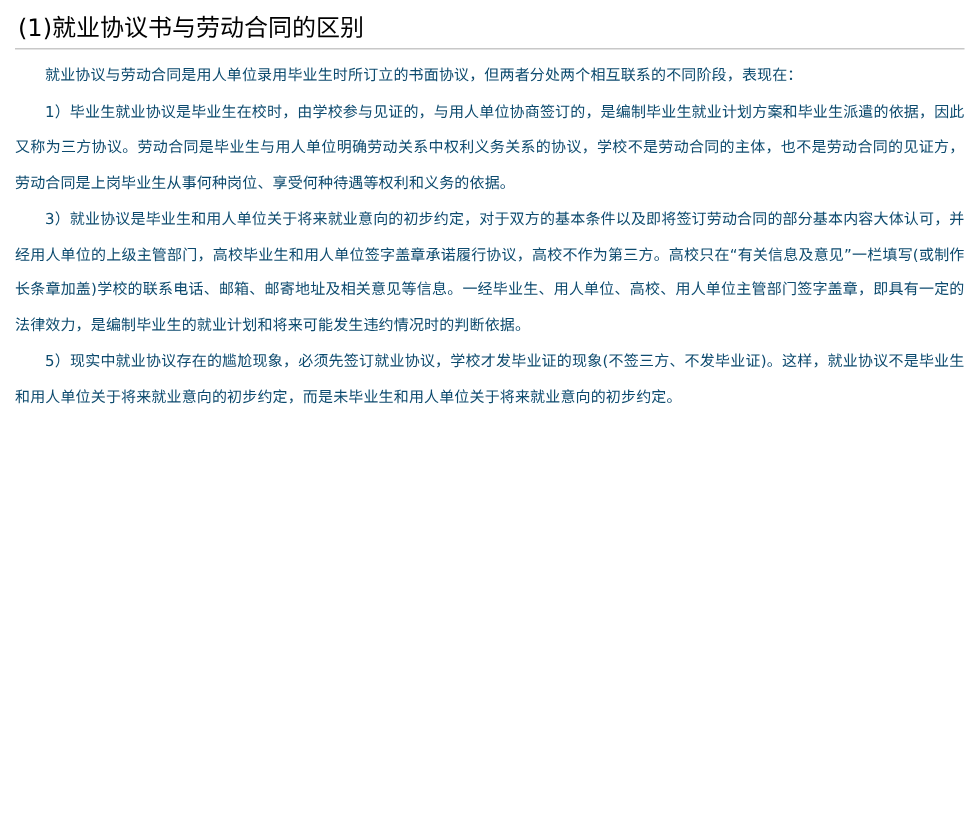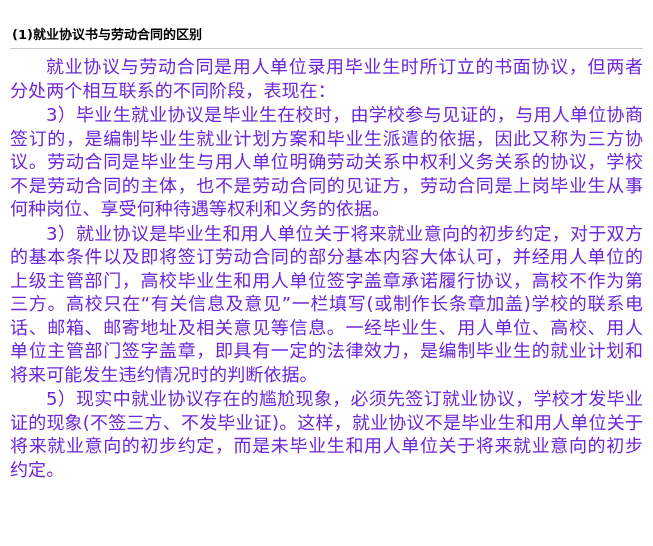--- a/index.html
+++ b/index.html
@@ -16,55 +16,55 @@
     color: #000000;
   }
   .page {
     width: 653px;
     height: 546px;
     box-sizing: border-box;
     padding: 8px 10px 0 10px;
     position: relative;
   }
   .doc-title {
-    font-size: 13px;
-    font-weight: bold;
+    font-size: 16px;
+    font-weight: normal;
     line-height: 22px;
-    margin: 16px 0 2px 2px;
+    margin: 0 0 2px 2px;
     letter-spacing: 0px;
     color: #000;
   }
   .title-rule {
     border: none;
     border-top: 1px solid #c8c8c8;
     margin: 2px 0 6px 0;
     height: 0;
   }
   .para {
-    font-size: 18px;
+    font-size: 10px;
     line-height: 23.5px;
     text-align: justify;
     text-justify: inter-ideograph;
     margin: 0 0 1px 0;
     text-indent: 2em;
     letter-spacing: 0.1px;
-    color: #6d28d9;
+    color: #0c4a6e;
   }
 </style>
 </head>
 <body>
 
 <div class="page">
 
   <h1 class="doc-title">(1)就业协议书与劳动合同的区别</h1>
   <hr class="title-rule">
 
   <p class="para">就业协议与劳动合同是用人单位录用毕业生时所订立的书面协议，但两者分处两个相互联系的不同阶段，表现在：</p>
 
-  <p class="para">3）毕业生就业协议是毕业生在校时，由学校参与见证的，与用人单位协商签订的，是编制毕业生就业计划方案和毕业生派遣的依据，因此又称为三方协议。劳动合同是毕业生与用人单位明确劳动关系中权利义务关系的协议，学校不是劳动合同的主体，也不是劳动合同的见证方，劳动合同是上岗毕业生从事何种岗位、享受何种待遇等权利和义务的依据。</p>
+  <p class="para">1）毕业生就业协议是毕业生在校时，由学校参与见证的，与用人单位协商签订的，是编制毕业生就业计划方案和毕业生派遣的依据，因此又称为三方协议。劳动合同是毕业生与用人单位明确劳动关系中权利义务关系的协议，学校不是劳动合同的主体，也不是劳动合同的见证方，劳动合同是上岗毕业生从事何种岗位、享受何种待遇等权利和义务的依据。</p>
 
 
 
   <p class="para">3）就业协议是毕业生和用人单位关于将来就业意向的初步约定，对于双方的基本条件以及即将签订劳动合同的部分基本内容大体认可，并经用人单位的上级主管部门，高校毕业生和用人单位签字盖章承诺履行协议，高校不作为第三方。高校只在“有关信息及意见”一栏填写(或制作长条章加盖)学校的联系电话、邮箱、邮寄地址及相关意见等信息。一经毕业生、用人单位、高校、用人单位主管部门签字盖章，即具有一定的法律效力，是编制毕业生的就业计划和将来可能发生违约情况时的判断依据。</p>
 
   <p class="para">5）现实中就业协议存在的尴尬现象，必须先签订就业协议，学校才发毕业证的现象(不签三方、不发毕业证)。这样，就业协议不是毕业生和用人单位关于将来就业意向的初步约定，而是未毕业生和用人单位关于将来就业意向的初步约定。</p>
 
 </div>
 
 </body></html>

